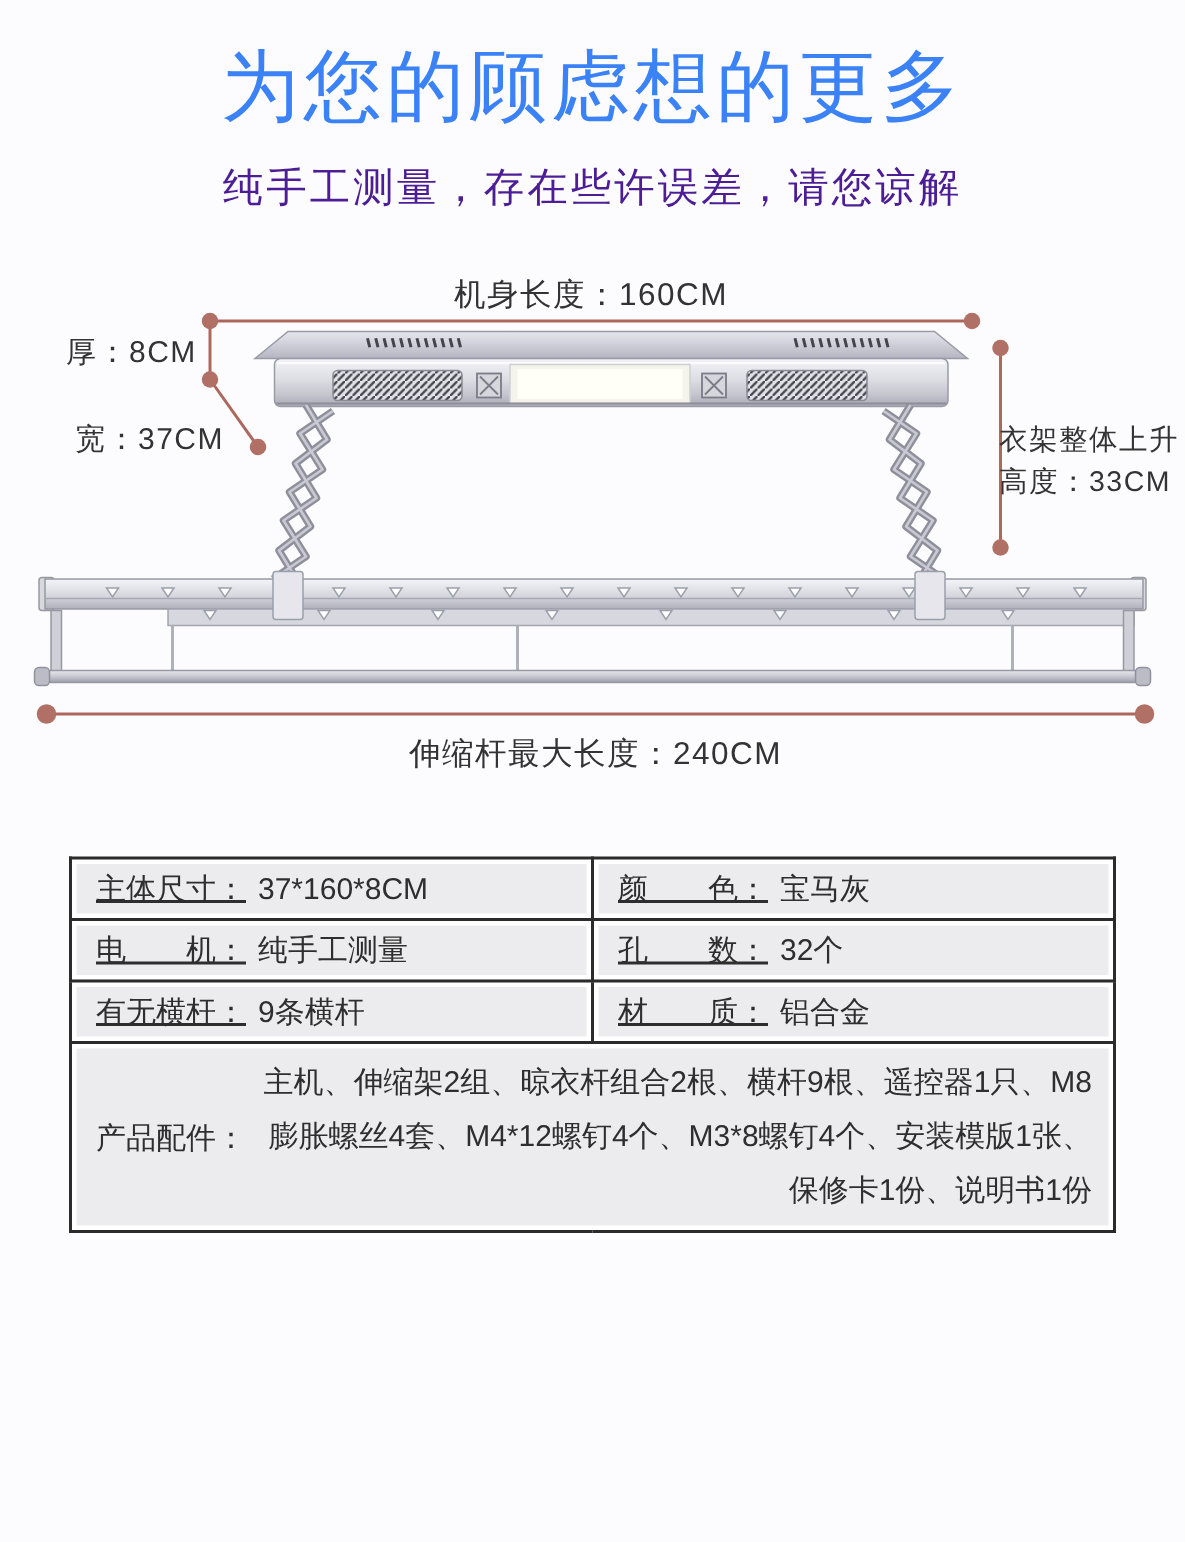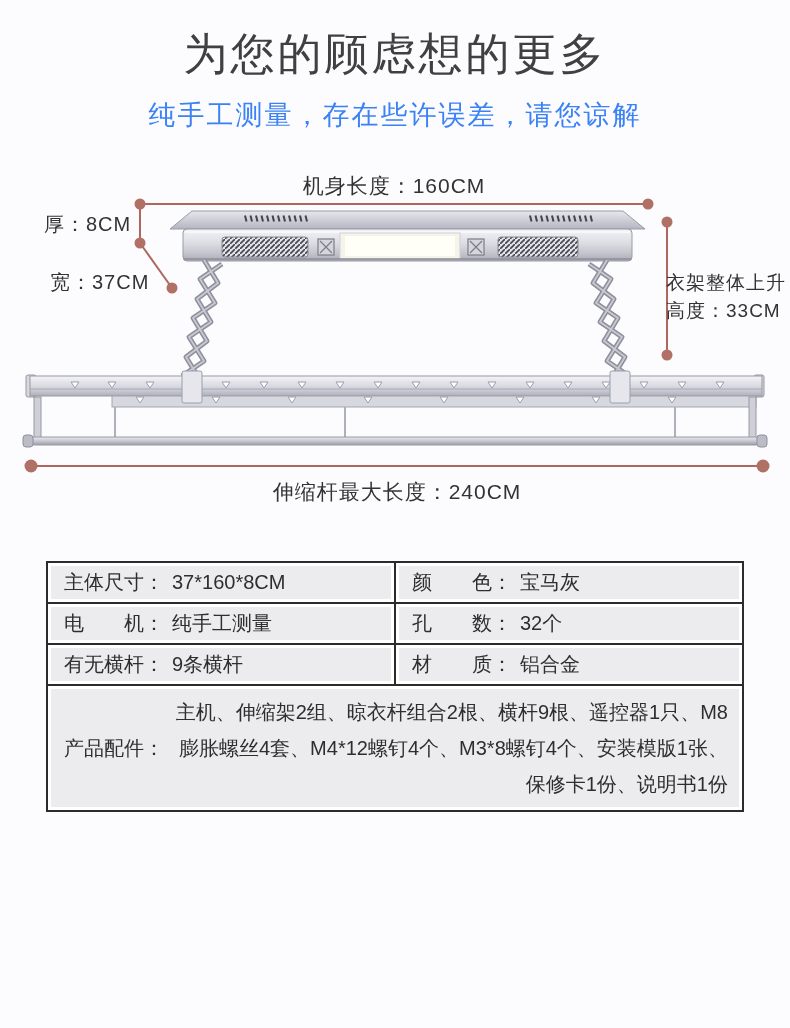--- a/index.html
+++ b/index.html
@@ -10,33 +10,33 @@
     font-family: "Liberation Sans", "DejaVu Sans", sans-serif;
     color: #333;
     overflow: hidden;
   }
   .page { width: 790px; height: 1028px; position: relative; }
 
   
   .title {
     margin-top: 26px;
     text-align: center;
-    font-size: 44px;
+    font-size: 52px;
     font-weight: 300;
     letter-spacing: 3px;
-    color: #404040;
+    color: #3b82f6;
     line-height: 1.25;
   }
   .subtitle {
     margin-top: 16px;
     text-align: center;
     font-size: 27px;
     font-weight: 400;
     letter-spacing: 2px;
-    color: #3b82f6;
+    color: #4c1d95;
   }
 
   
   .diagram { display: block; margin-top: 16px; }
   .dim-text { fill: #333; letter-spacing: 1px; }
 
   
   .spec-table {
     width: 698px;
     margin: 40px auto 0 auto;
@@ -49,21 +49,21 @@
     box-shadow: inset 0 0 0 3px #ffffff;
     height: 41px;
     padding: 0 10px 0 16px;
     font-size: 20px;
     font-weight: 500;
     color: #2e2e2e;
     vertical-align: middle;
     white-space: nowrap;
     overflow: hidden;
   }
-  .spec-label { white-space: pre; }
+  .spec-label { white-space: pre; text-decoration: underline; }
   .spec-value { margin-left: 8px; }
   td.accessories-cell { height: 109px; padding: 8px 14px 8px 16px; white-space: normal; }
   .accessories-flex { display: flex; align-items: center; height: 100%; }
   .accessories-label { flex: 0 0 108px; white-space: nowrap; font-family: Liberation Mono, monospace; }
   .accessories-text {
     flex: 1;
     font-size: 20px;
     line-height: 36px;
     white-space: normal;
     text-align: right;

